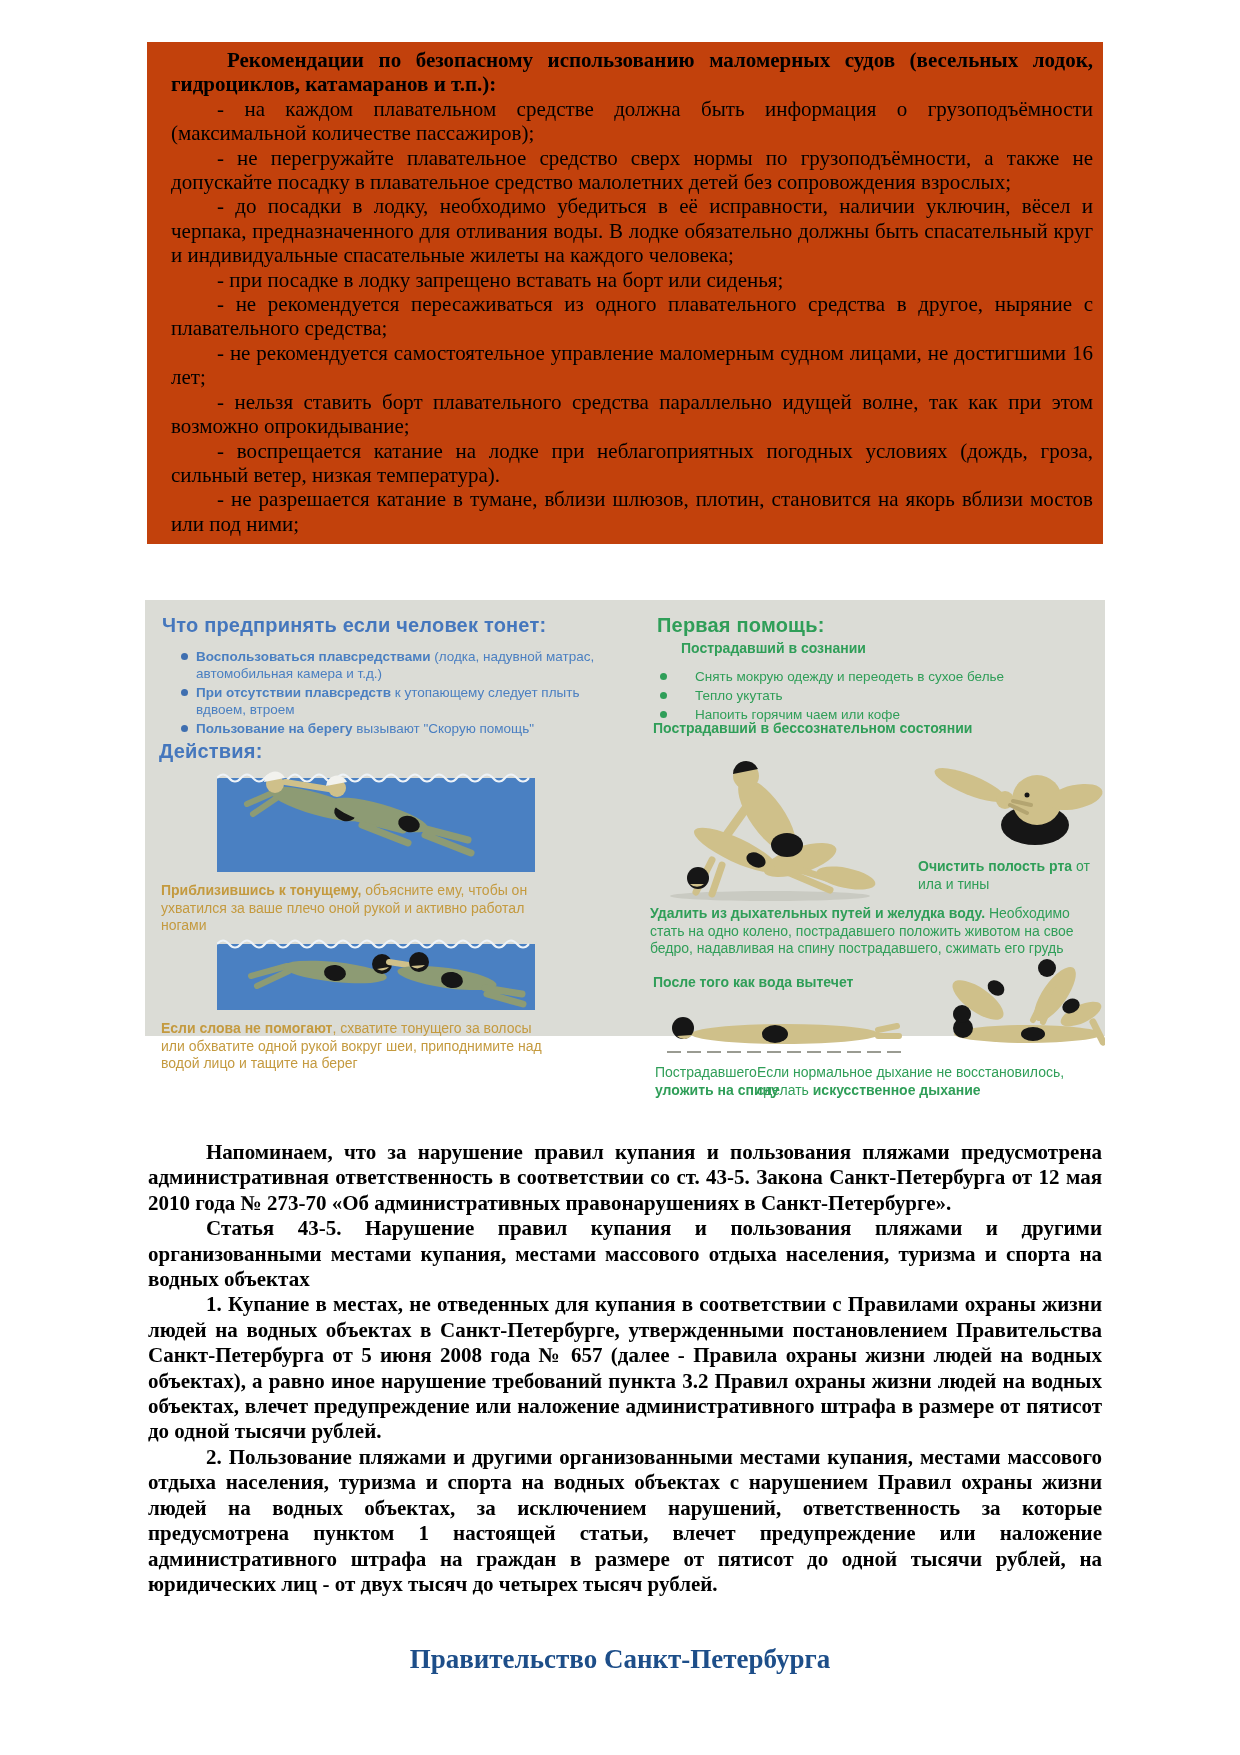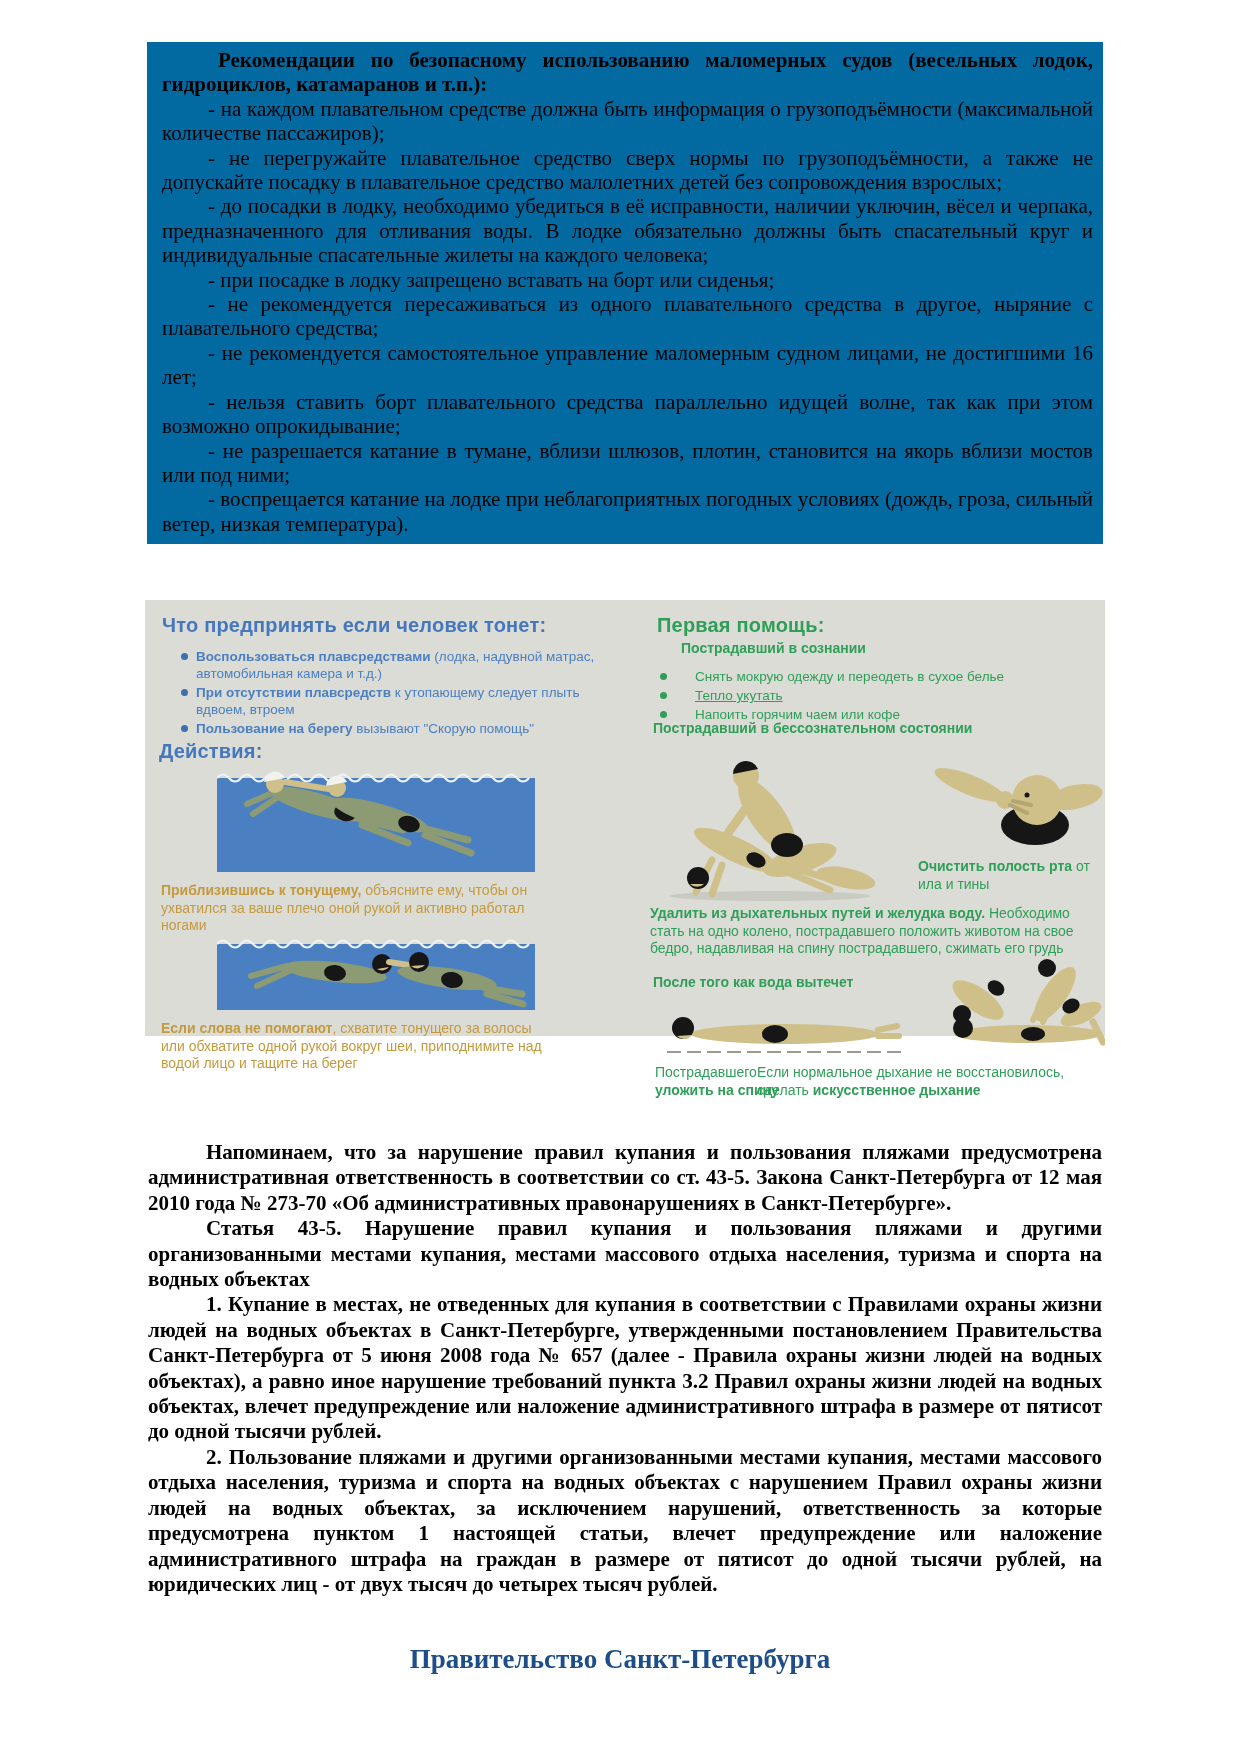--- a/index.html
+++ b/index.html
@@ -1,21 +1,21 @@
 <!DOCTYPE html>
 <html lang="ru"><head>
 <meta charset="utf-8">
 <style>
   * { margin:0; padding:0; box-sizing:border-box; }
   html,body { background:#fff; }
   body { width:1240px; font-family:"Liberation Serif","DejaVu Serif",serif; }
   .page { position:relative; width:1240px; height:1755px; background:#fff; overflow:hidden; }
 
   
-  .rec-box { position:absolute; left:147px; top:42px; width:956px; background:#0369a1; padding:6px 10px 8px 15px; }
+  .rec-box { position:absolute; left:147px; top:42px; width:956px; background:#c2410c; padding:6px 10px 8px 24px; }
   .rec-box p { font-size:21px; line-height:24.4px; text-align:justify; color:#000; }
   .rec-head { font-weight:bold; text-indent:56px; }
   .rec-item { text-indent:46px; }
 
   
   .info { position:absolute; left:145px; top:600px; width:960px; height:436px; background:#dbdcd6;
           font-family:"Liberation Sans","DejaVu Sans",sans-serif; }
   .abs { position:absolute; }
   .ib-title { font-size:20px; font-weight:bold; color:#4577bd; letter-spacing:.2px; }
   .ib-title.green { color:#2f9e58; }
@@ -46,22 +46,22 @@
 
   <section class="rec-box">
     <p class="rec-head">Рекомендации по безопасному использованию маломерных судов (весельных лодок, гидроциклов, катамаранов и т.п.):</p>
     <p class="rec-item">- на каждом плавательном средстве должна  быть  информация о грузоподъёмности (максимальной количестве пассажиров);</p>
     <p class="rec-item">- не перегружайте плавательное средство сверх нормы по грузоподъёмности, а также не допускайте посадку в плавательное средство малолетних детей без сопровождения взрослых;</p>
     <p class="rec-item">- до посадки в лодку, необходимо убедиться в её исправности, наличии уключин, вёсел и черпака, предназначенного для отливания воды. В лодке обязательно должны быть спасательный круг и индивидуальные спасательные жилеты на каждого человека;</p>
     <p class="rec-item">- при посадке в лодку запрещено вставать на борт или сиденья;</p>
     <p class="rec-item">- не рекомендуется пересаживаться из одного плавательного средства в другое, ныряние с плавательного средства;</p>
     <p class="rec-item">- не  рекомендуется  самостоятельное  управление  маломерным  судном  лицами, не достигшими 16 лет;</p>
     <p class="rec-item">- нельзя ставить борт плавательного средства параллельно идущей волне, так как при этом возможно опрокидывание;</p>
+    <p class="rec-item">- воспрещается катание на лодке при неблагоприятных погодных условиях (дождь, гроза, сильный ветер, низкая температура).</p>
     <p class="rec-item">- не разрешается катание в тумане, вблизи шлюзов, плотин, становится на якорь вблизи мостов или под ними;</p>
-    <p class="rec-item">- воспрещается катание на лодке при неблагоприятных погодных условиях (дождь, гроза, сильный ветер, низкая температура).</p>
   </section>
 
   <section class="info">
 
     <h2 class="abs ib-title" style="left:17px; top:14px;">Что предпринять если человек тонет:</h2>
 
     <ul class="bul-list blue abs" style="left:36px; top:48px; width:420px;">
       <li>
         <span class="dot blue-dot"></span>
         <span class="b">Воспользоваться плавсредствами</span><span> (лодка, надувной матрас, автомобильная камера и т.д.)</span>
@@ -129,21 +129,21 @@
 
     <h2 class="abs ib-title green" style="left:512px; top:14px;">Первая помощь:</h2>
 
     <p class="abs cap b green" style="left:536px; top:40px;">Пострадавший в сознании</p>
 
     <ul class="bul-list green abs" style="left:515px; top:68px; width:430px;">
       <li style="padding-left:35px;">
         <span class="dot green-dot"></span>
         <span>Снять мокрую одежду и переодеть в сухое белье</span>
       </li>
-      <li style="padding-left:35px;text-decoration:underline;">
+      <li style="padding-left:35px;">
         <span class="dot green-dot"></span>
         <span>Тепло укутать</span>
       </li>
       <li style="padding-left:35px;">
         <span class="dot green-dot"></span>
         <span>Напоить горячим чаем или кофе</span>
       </li>
     </ul>
 
     <p class="abs cap b green" style="left:508px; top:120px;">Пострадавший в бессознательном состоянии</p>

